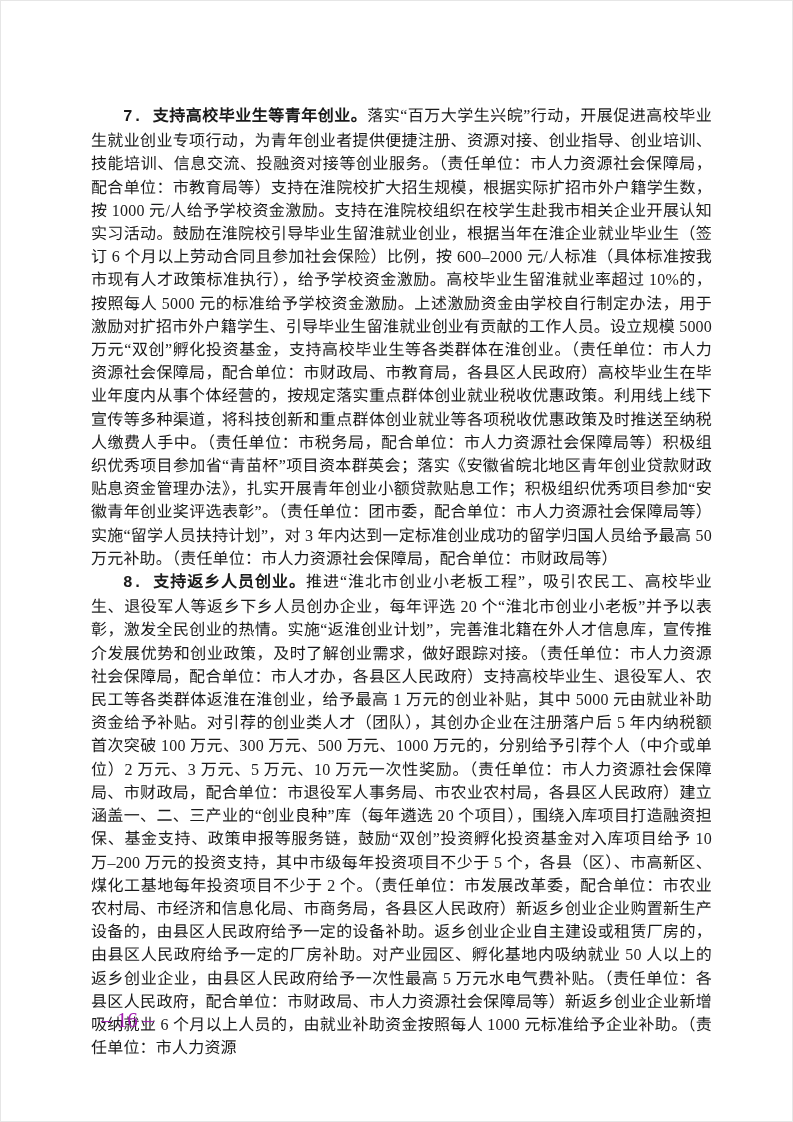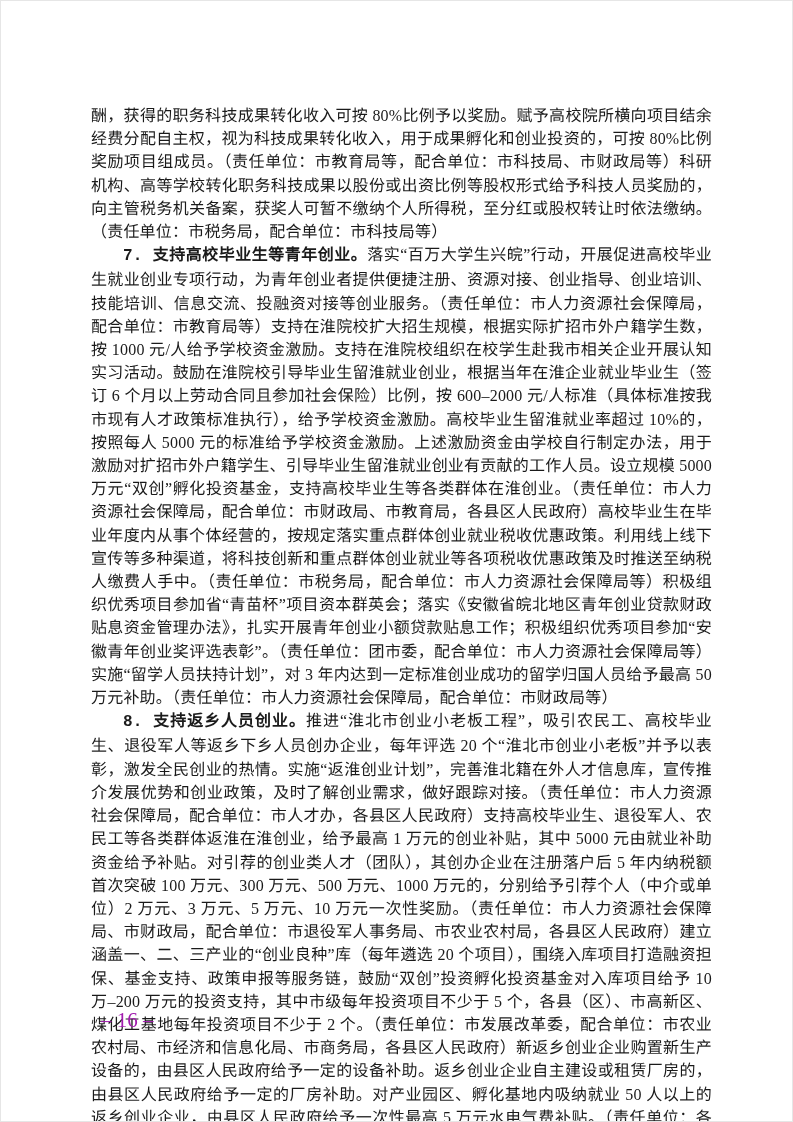--- a/index.html
+++ b/index.html
@@ -50,21 +50,20 @@
     color: #a21caf;
     font-family: "Liberation Serif", "DejaVu Serif", serif;
   }
 </style>
 </head>
 <body>
 
 <div class="page">
   <div class="content">
 
-    <p class="para"><span>酬，获得的职务科技成果转化收入可按 80%比例予以奖励。赋予高校院所横向项目结余经费分配自主权，视为科技成果转化收入，用于成果孵化和创业投资的，可按 80%比例奖励项目组成员。（责任单位：市教育局等，配合单位：市科技局、市财政局等）科研机构、高等学校转化职务科技成果以股份或出资比例等股权形式给予科技人员奖励的，向主管税务机关备案，获奖人可暂不缴纳个人所得税，至分红或股权转让时依法缴纳。（责任单位：市税务局，配合单位：市科技局等）</span></p>
 
     <p class="para indent"><span class="lead">7. 支持高校毕业生等青年创业。</span><span>落实“百万大学生兴皖”行动，开展促进高校毕业生就业创业专项行动，为青年创业者提供便捷注册、资源对接、创业指导、创业培训、技能培训、信息交流、投融资对接等创业服务。（责任单位：市人力资源社会保障局，配合单位：市教育局等）支持在淮院校扩大招生规模，根据实际扩招市外户籍学生数，按 1000 元/人给予学校资金激励。支持在淮院校组织在校学生赴我市相关企业开展认知实习活动。鼓励在淮院校引导毕业生留淮就业创业，根据当年在淮企业就业毕业生（签订 6 个月以上劳动合同且参加社会保险）比例，按 600–2000 元/人标准（具体标准按我市现有人才政策标准执行），给予学校资金激励。高校毕业生留淮就业率超过 10%的，按照每人 5000 元的标准给予学校资金激励。上述激励资金由学校自行制定办法，用于激励对扩招市外户籍学生、引导毕业生留淮就业创业有贡献的工作人员。设立规模 5000 万元“双创”孵化投资基金，支持高校毕业生等各类群体在淮创业。（责任单位：市人力资源社会保障局，配合单位：市财政局、市教育局，各县区人民政府）高校毕业生在毕业年度内从事个体经营的，按规定落实重点群体创业就业税收优惠政策。利用线上线下宣传等多种渠道，将科技创新和重点群体创业就业等各项税收优惠政策及时推送至纳税人缴费人手中。（责任单位：市税务局，配合单位：市人力资源社会保障局等）积极组织优秀项目参加省“青苗杯”项目资本群英会；落实《安徽省皖北地区青年创业贷款财政贴息资金管理办法》，扎实开展青年创业小额贷款贴息工作；积极组织优秀项目参加“安徽青年创业奖评选表彰”。（责任单位：团市委，配合单位：市人力资源社会保障局等）实施“留学人员扶持计划”，对 3 年内达到一定标准创业成功的留学归国人员给予最高 50 万元补助。（责任单位：市人力资源社会保障局，配合单位：市财政局等）</span></p>
 
     <p class="para indent"><span class="lead">8. 支持返乡人员创业。</span><span>推进“淮北市创业小老板工程”，吸引农民工、高校毕业生、退役军人等返乡下乡人员创办企业，每年评选 20 个“淮北市创业小老板”并予以表彰，激发全民创业的热情。实施“返淮创业计划”，完善淮北籍在外人才信息库，宣传推介发展优势和创业政策，及时了解创业需求，做好跟踪对接。（责任单位：市人力资源社会保障局，配合单位：市人才办，各县区人民政府）支持高校毕业生、退役军人、农民工等各类群体返淮在淮创业，给予最高 1 万元的创业补贴，其中 5000 元由就业补助资金给予补贴。对引荐的创业类人才（团队），其创办企业在注册落户后 5 年内纳税额首次突破 100 万元、300 万元、500 万元、1000 万元的，分别给予引荐个人（中介或单位）2 万元、3 万元、5 万元、10 万元一次性奖励。（责任单位：市人力资源社会保障局、市财政局，配合单位：市退役军人事务局、市农业农村局，各县区人民政府）建立涵盖一、二、三产业的“创业良种”库（每年遴选 20 个项目），围绕入库项目打造融资担保、基金支持、政策申报等服务链，鼓励“双创”投资孵化投资基金对入库项目给予 10 万–200 万元的投资支持，其中市级每年投资项目不少于 5 个，各县（区）、市高新区、煤化工基地每年投资项目不少于 2 个。（责任单位：市发展改革委，配合单位：市农业农村局、市经济和信息化局、市商务局，各县区人民政府）新返乡创业企业购置新生产设备的，由县区人民政府给予一定的设备补助。返乡创业企业自主建设或租赁厂房的，由县区人民政府给予一定的厂房补助。对产业园区、孵化基地内吸纳就业 50 人以上的返乡创业企业，由县区人民政府给予一次性最高 5 万元水电气费补贴。（责任单位：各县区人民政府，配合单位：市财政局、市人力资源社会保障局等）新返乡创业企业新增吸纳就业 6 个月以上人员的，由就业补助资金按照每人 1000 元标准给予企业补助。（责任单位：市人力资源</span></p>
 
   </div>
 
   <div class="page-footer">– 16 –</div>
 </div>
 

